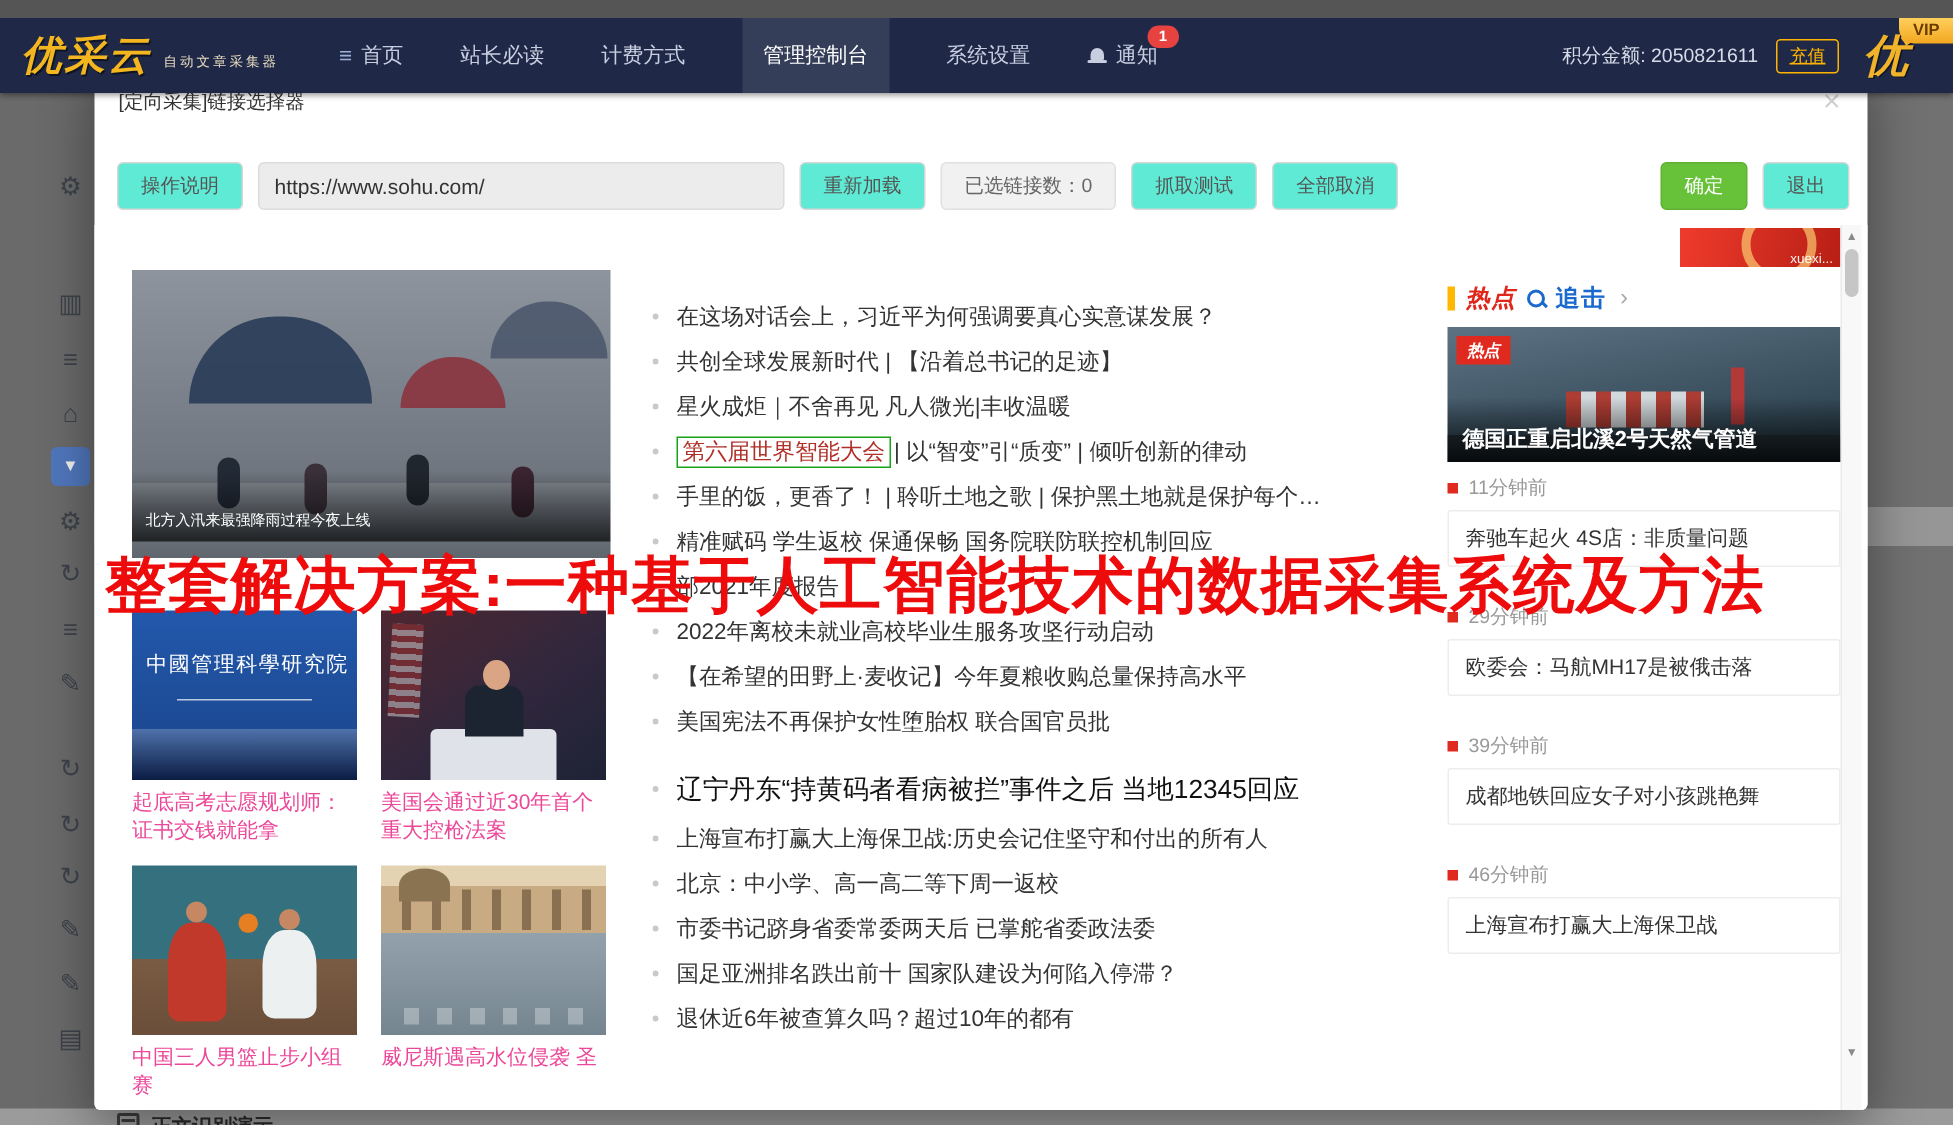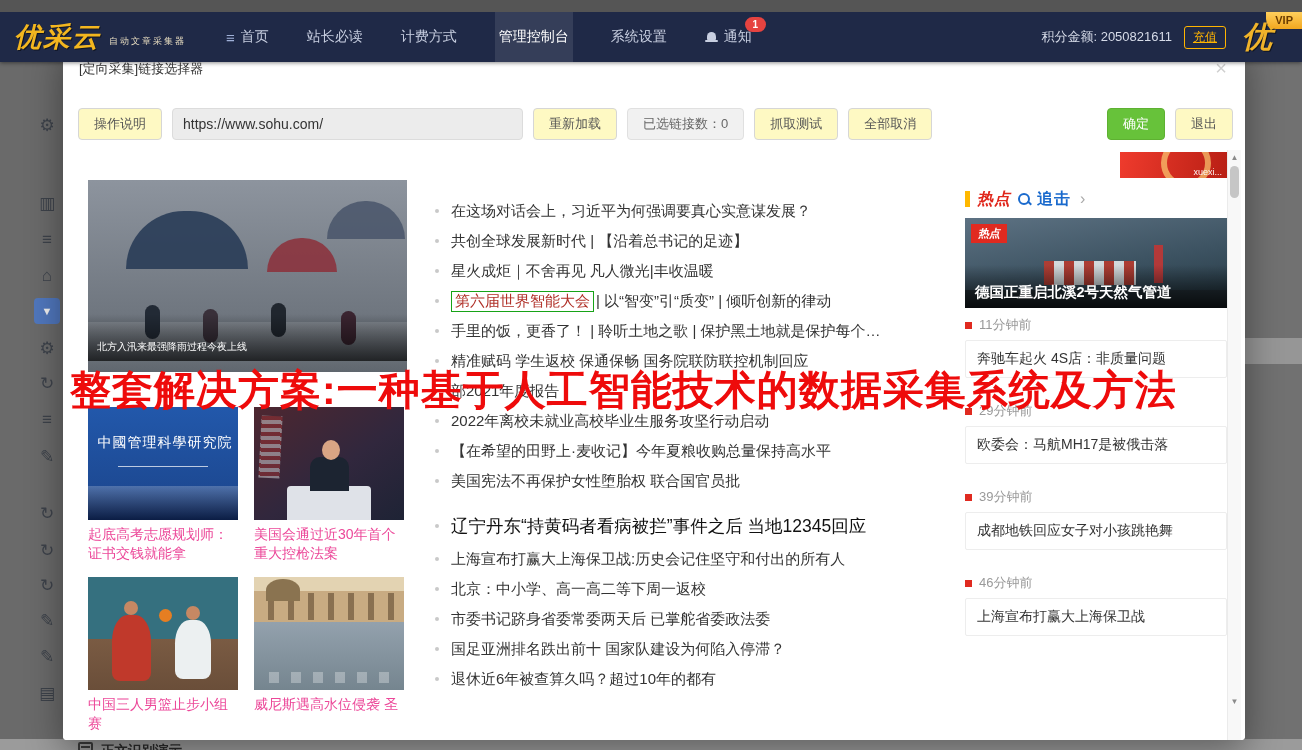--- a/index.html
+++ b/index.html
@@ -6,21 +6,21 @@
   body{font-family:"Liberation Sans","DejaVu Sans",sans-serif;background:#555;}
   .stage{position:relative;width:1302px;height:750px;overflow:hidden;background:#717171;margin-top:12px;}
 
   
   .topnav{position:absolute;top:0;left:0;right:0;height:50px;background:#1f2947;z-index:60;display:flex;align-items:center;box-shadow:0 1px 4px rgba(0,0,0,.45);}
   .logo{display:flex;align-items:flex-end;gap:8px;margin-left:14px;flex:none;}
   .logo-text{color:#f3b61f;font-size:27px;font-weight:800;font-style:italic;letter-spacing:2px;line-height:1;text-shadow:1px 1px 0 rgba(0,0,0,.5);}
   .logo-tag{color:#e7dcc0;font-size:9px;line-height:1.4;padding-bottom:3px;letter-spacing:2px;}
   .nav-menu{display:flex;align-items:center;gap:38px;margin-left:40px;height:100%;}
   .nav-item{position:relative;display:flex;align-items:center;gap:6px;color:#c7cee0;font-size:14px;height:100%;cursor:pointer;white-space:nowrap;}
-  .nav-item.active{color:#fff;background:rgba(255,255,255,.10);padding:0 4px;}
+  .nav-item.active{color:#fff;background:rgba(255,255,255,.10);padding:0 14px;}
   .icon-menu{font-size:15px;color:#9fb0d8;}
   .bellwrap{position:relative;width:13px;height:13px;display:inline-block;}
   .bell-dome{position:absolute;left:2px;top:1px;width:9px;height:8px;background:#c7cee0;border-radius:5px 5px 1px 1px;}
   .bell-base{position:absolute;left:0;top:9px;width:13px;height:2px;background:#c7cee0;border-radius:1px;}
   .nav-badge{position:absolute;top:5px;right:-14px;min-width:15px;height:15px;border-radius:8px;background:#e64340;color:#fff;font-size:10px;display:flex;align-items:center;justify-content:center;padding:0 3px;font-weight:700;}
   .nav-right{display:flex;align-items:center;gap:12px;margin-left:auto;padding-right:30px;}
   .credits{color:#d6dbe8;font-size:13px;white-space:nowrap;}
   .recharge{color:#ffb400;border:1px solid #ffb400;border-radius:3px;font-size:12px;padding:2px 8px;cursor:pointer;white-space:nowrap;text-decoration:underline;}
   .corner-you{color:#f0b32a;font-size:30px;font-weight:800;font-style:italic;margin:0 0 0 4px;text-shadow:1px 1px 0 rgba(0,0,0,.5);}
   .vip-tag{position:absolute;top:0;right:0;z-index:70;background:linear-gradient(180deg,#ffcf5c,#f2a71f);color:#6b3c00;font-weight:800;font-size:11px;padding:2px 9px 3px;border-radius:0 0 0 10px;}
@@ -34,21 +34,21 @@
   .foot-ic{width:11px;height:13px;border:2px solid #3c3c3c;border-radius:2px;position:relative;}
   .foot-ic::after{content:'';position:absolute;left:1px;right:1px;top:2px;height:2px;background:#3c3c3c;box-shadow:0 4px 0 #3c3c3c;}
   .foot-label{font-size:13.5px;color:#2b2b2b;font-weight:600;}
 
   
   .modal{position:absolute;left:63px;top:32px;width:1182px;height:696px;background:#fff;z-index:20;border-radius:4px;box-shadow:0 10px 36px rgba(0,0,0,.4);}
   .modal-head{padding:15px 16px 0;}
   .modal-title{font-size:13px;color:#333;}
   .modal-close{position:absolute;top:14px;right:18px;font-size:20px;color:#cfcfcf;cursor:pointer;line-height:1;}
   .toolbar{position:absolute;top:64px;left:15px;right:12px;height:32px;display:flex;gap:10px;align-items:center;}
-  .btn{height:32px;padding:0 15px;font-size:13px;color:#555;background:#fef9c3;border:1px solid #d6d6d6;border-radius:4px;cursor:pointer;flex:none;font-family:inherit;}
+  .btn{height:32px;padding:0 15px;font-size:13px;color:#555;background:#5eead4;border:1px solid #d6d6d6;border-radius:4px;cursor:pointer;flex:none;font-family:inherit;}
   .url-input{width:351px;height:32px;background:#ececec;border:1px solid #dcdcdc;border-radius:4px;padding:0 10px;font-size:14px;color:#333;flex:none;box-sizing:border-box;font-family:inherit;}
   .counter{height:32px;line-height:30px;padding:0 15px;font-size:13px;color:#666;background:#f1f1f1;border:1px solid #e0e0e0;border-radius:4px;flex:none;box-sizing:border-box;}
   .btn-green{background:#67c23a;border-color:#5eb132;color:#fff;margin-left:auto;}
 
   
   .pagewrap{position:absolute;top:106px;left:0;right:0;bottom:0;overflow:hidden;background:#fff;border-radius:0 0 4px 4px;}
   .pageinner{position:absolute;top:0;left:0;right:20px;bottom:0;}
   .promo{position:absolute;left:1057px;top:2px;width:107px;height:26px;overflow:hidden;background:linear-gradient(100deg,#ef3b2d,#b81f14);cursor:pointer;}
   .promo::before{content:'';position:absolute;right:16px;top:-14px;width:38px;height:38px;border:6px solid rgba(255,215,120,.65);border-radius:50%;}
   .promo-txt{position:absolute;right:5px;bottom:1px;color:rgba(255,255,255,.95);font-size:9px;}

